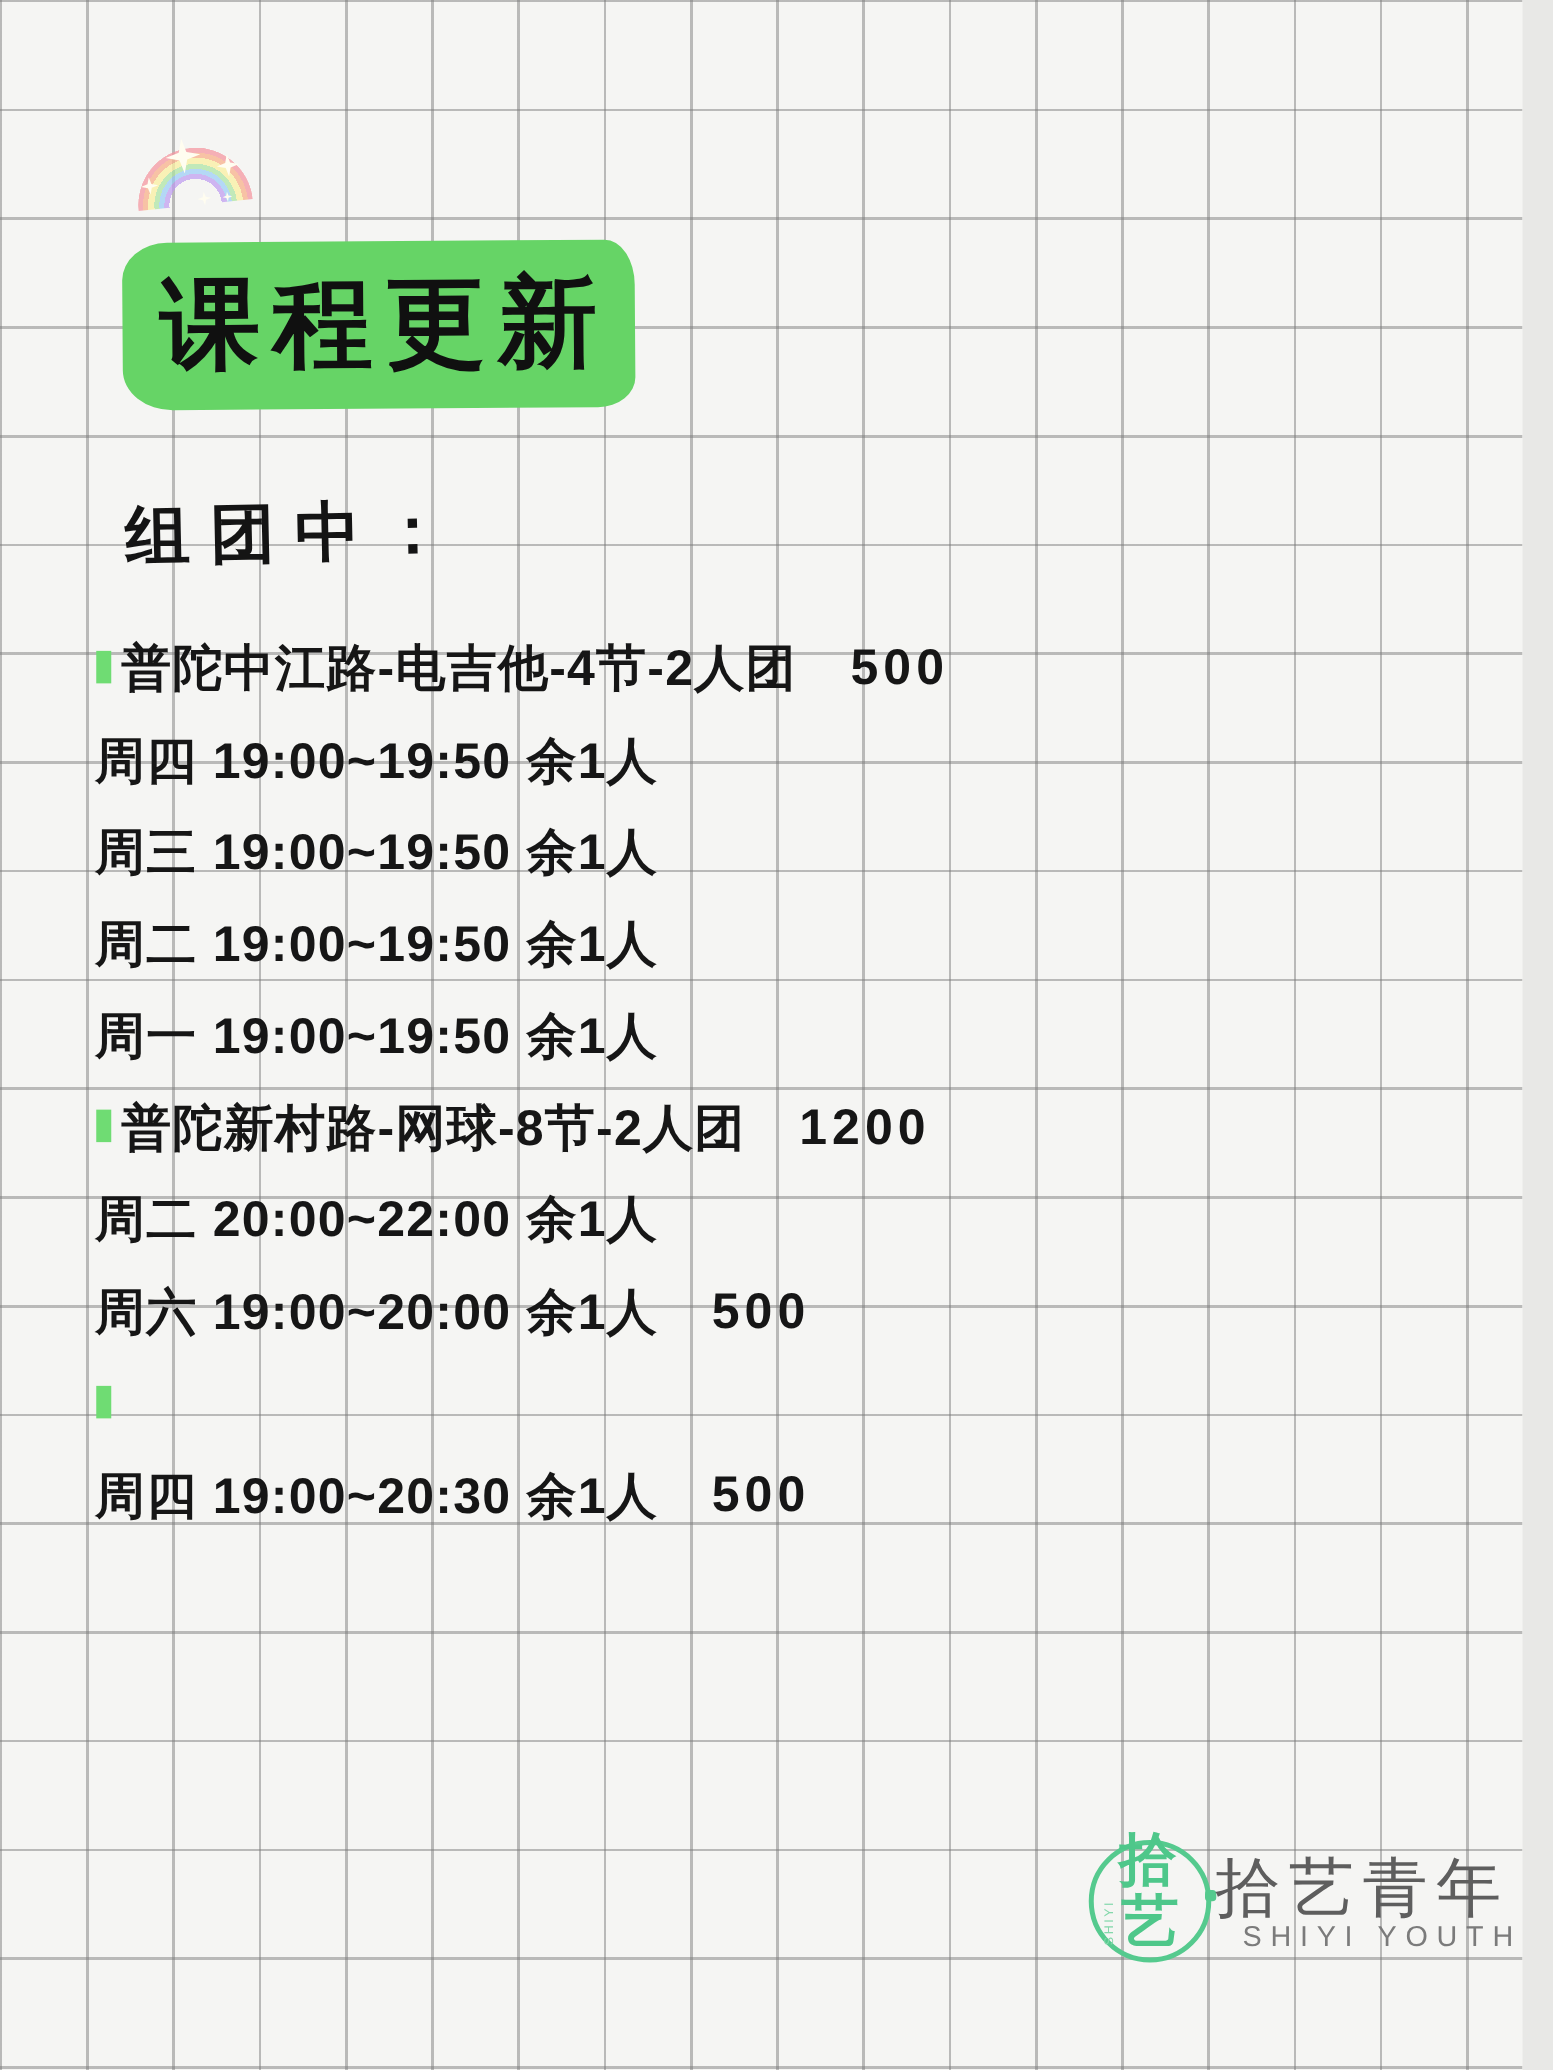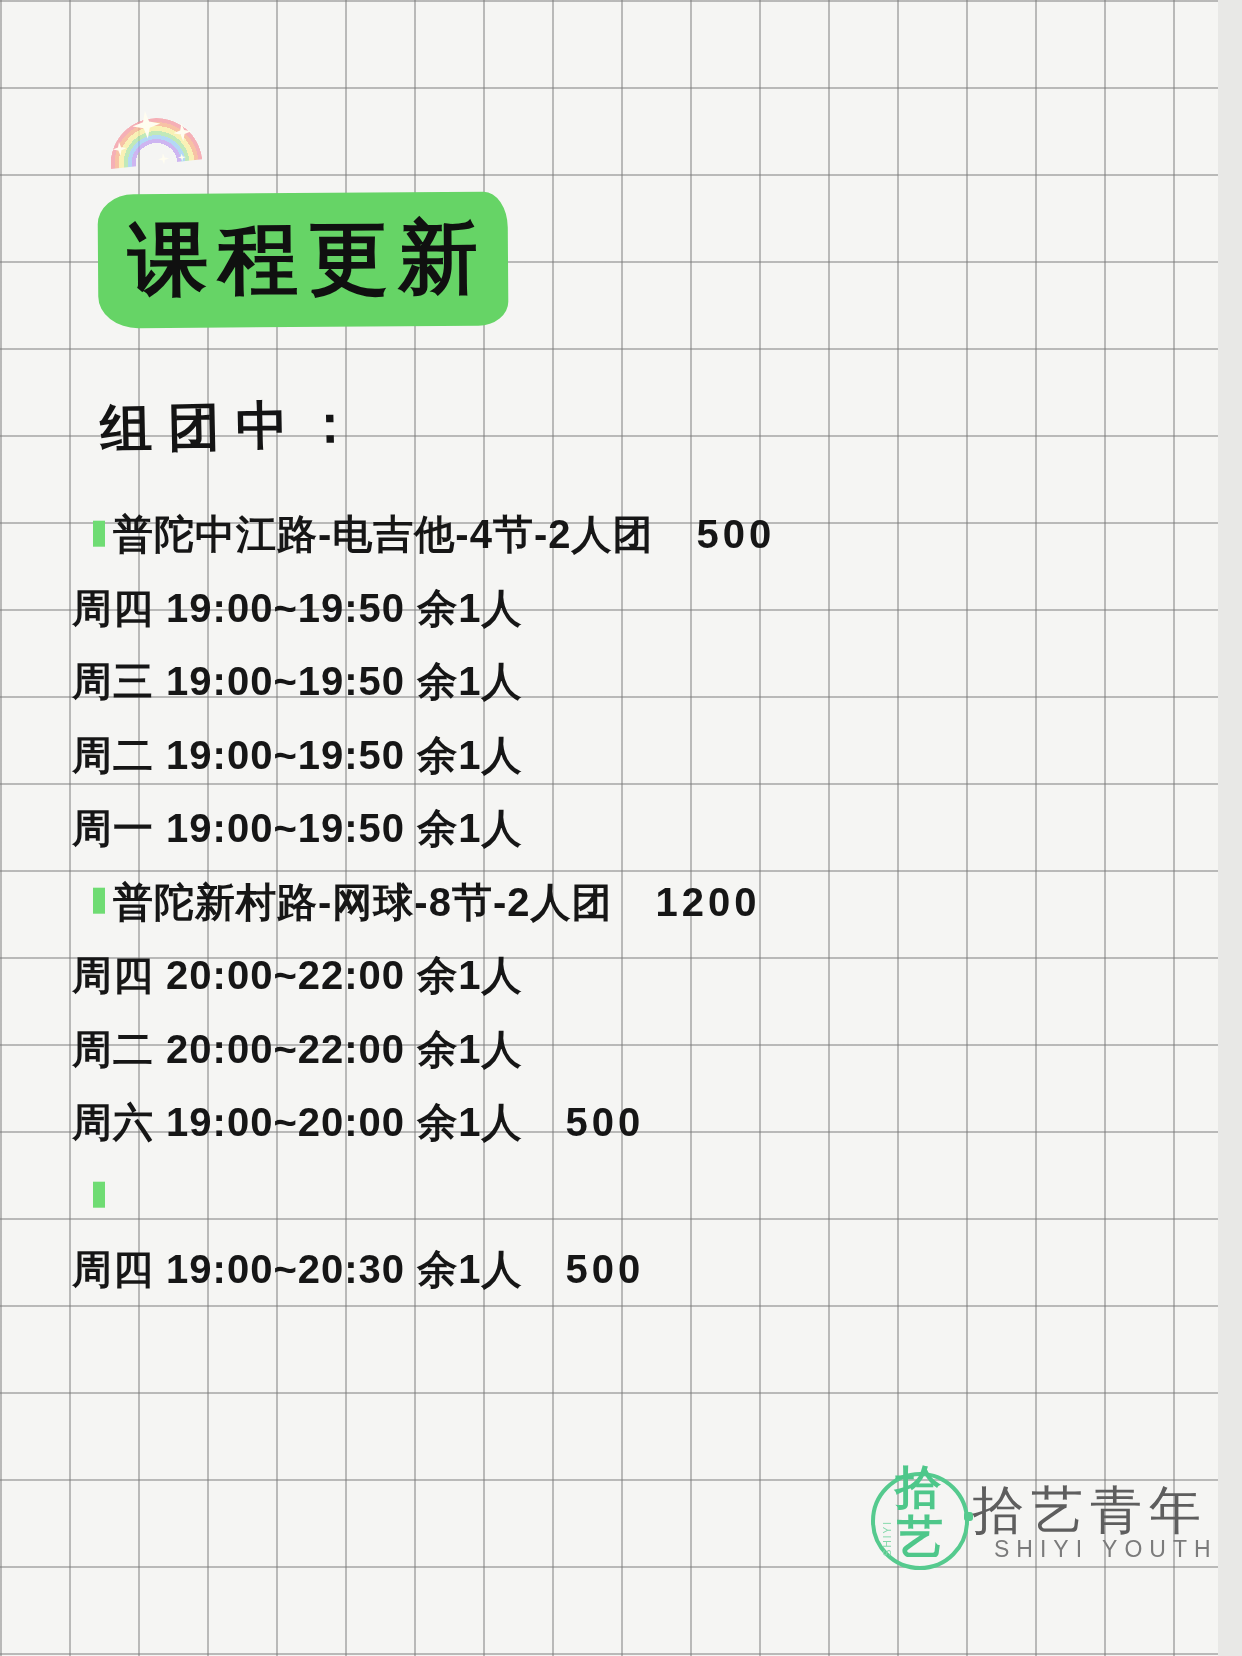--- a/index.html
+++ b/index.html
@@ -93,30 +93,30 @@
     font-weight: 800;
     color: #141414;
     letter-spacing: 16px;
     transform: rotate(-1.2deg);
     white-space: nowrap;
   }
 
   
   .course-list {
     position: absolute;
-    left: 16px; top: 498px;
+    left: 0; top: 498px;
     width: 100%;
     text-align: right;
   }
   .row {
     position: relative;
     height: 73.5px;
     display: flex;
     align-items: center;
-    padding-left: 56px;
+    padding-left: 76px;
     font-size: 40px;
     font-weight: 700;
     color: #161616;
     letter-spacing: 1px;
     white-space: nowrap;
   }
   .row .bullet {
     position: absolute;
     left: 77px;
     top: 50%;
@@ -240,23 +240,20 @@
     <div class="row">
       <span>周一 19:00~19:50 余1人</span>
     </div>
 
     <div class="row course">
       <span class="bullet"></span>
       <span>普陀新村路-网球-8节-2人团</span>
       <span class="price">1200</span>
     </div>
     <div class="row">
-      <span>周四 20:00~22:00 余1人</span>
-    </div>
-    <div class="row">
       <span>周二 20:00~22:00 余1人</span>
     </div>
 
     <div class="row">
       <span>周六 19:00~20:00 余1人</span>
       <span class="price">500</span>
     </div>
 
     <div class="row course">
       <span class="bullet"></span>

